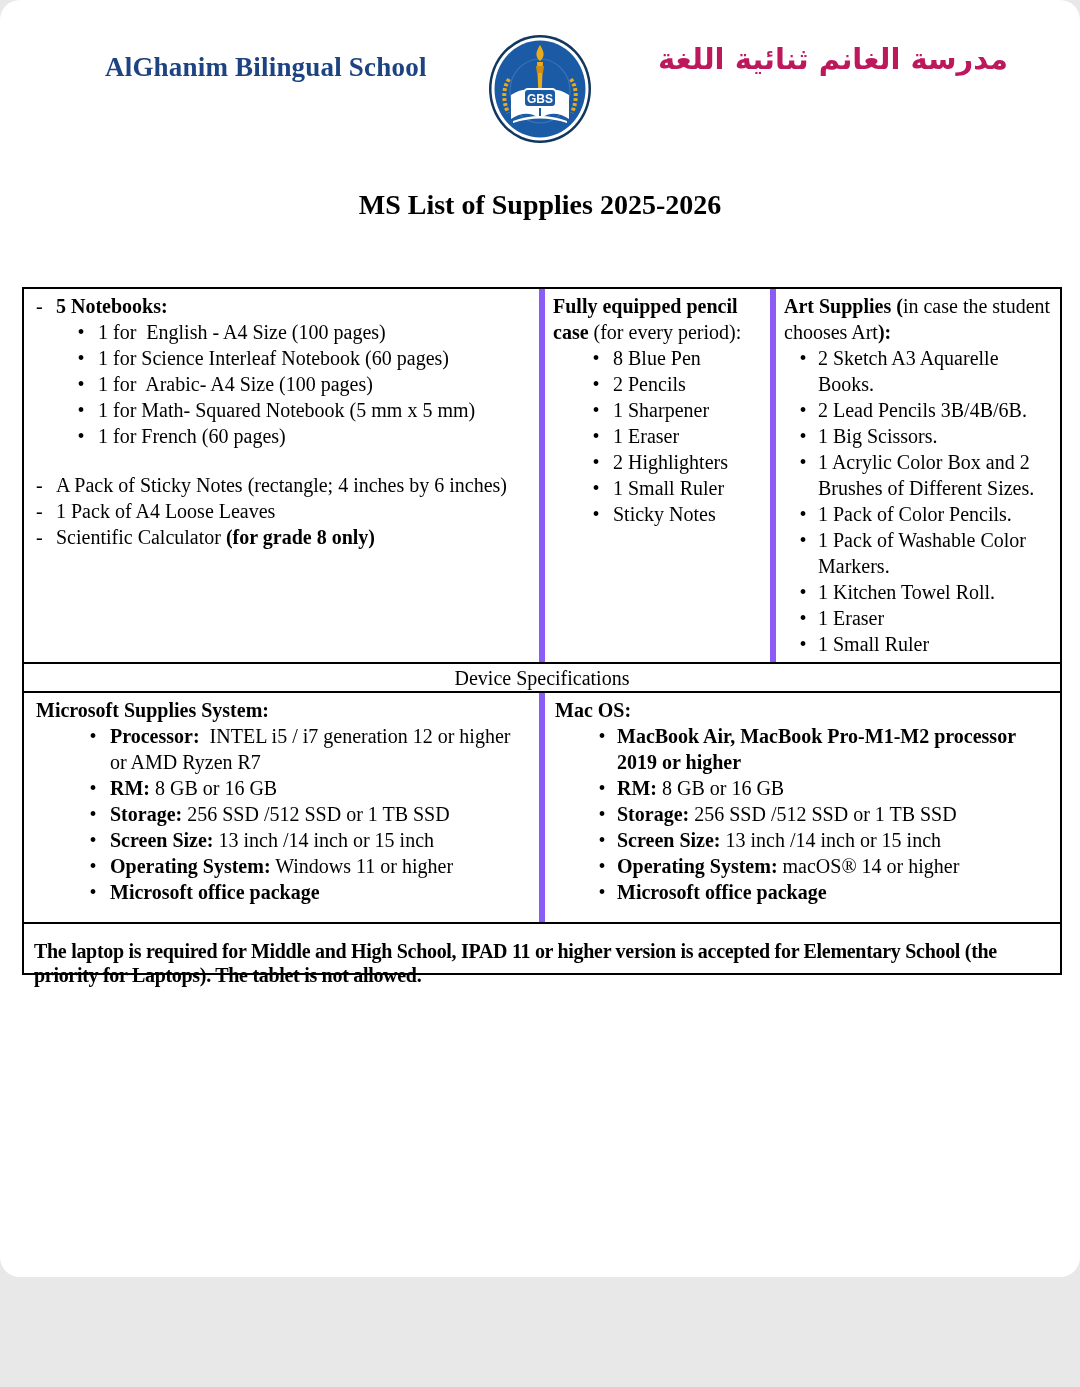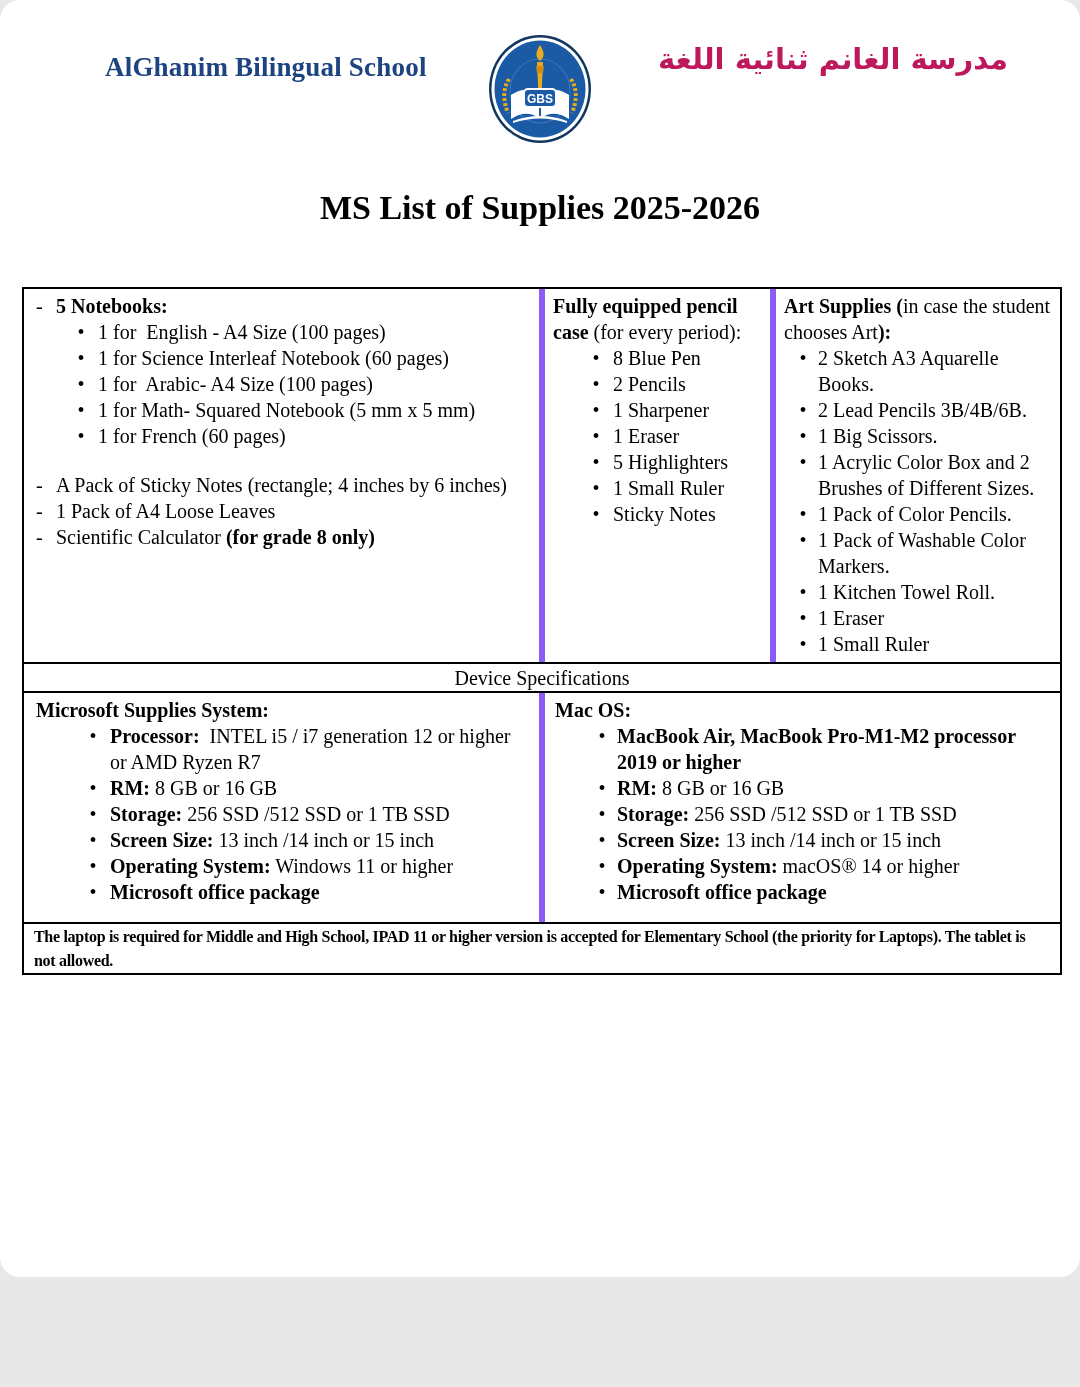--- a/index.html
+++ b/index.html
@@ -27,21 +27,21 @@
     position: absolute; right: 72px; top: 42px;
     font-family: "DejaVu Sans", sans-serif;
     font-size: 29px; font-weight: bold; color: #be185d;
     direction: rtl;
   }
   .logo-wrap { position: absolute; left: 487px; top: 33px; width: 106px; height: 112px; }
 
   
   .doc-title {
     position: absolute; top: 189px; left: 0; width: 100%;
-    text-align: center; font-size: 34px; font-weight: bold;
+    text-align: center; font-size: 28px; font-weight: bold;
   }
 
   
   .supply-table {
     position: absolute; left: 22px; top: 287px; width: 1040px;
     border: 2px solid #000;
     font-size: 20px; line-height: 26px;
   }
   .row { display: flex; width: 100%; }
   .row + .row { border-top: 2px solid #000; }
@@ -76,22 +76,22 @@
   .col-mac     ul.blist li .blt { width: 30px; margin-left: 32px; }
 
   ul.dlist { list-style: none; }
   ul.dlist li { display: flex; }
   ul.dlist li .dash { flex: 0 0 20px; }
   ul.dlist li .txt { flex: 1 1 auto; }
 
   .gap { height: 23px; }
 
   .note-text {
-    padding: 1px 10px 0 10px;
-    font-size: 16px; font-weight: bold; line-height: 24px;
+    padding: 15px 10px 0 10px;
+    font-size: 20px; font-weight: bold; line-height: 24px;
     letter-spacing: -0.3px;
   }
 </style>
 </head>
 <body>
 
 <div class="page">
 
   <div class="header">
     <div class="school-name-en">AlGhanim Bilingual School</div>
@@ -188,21 +188,21 @@
           <li>
               <span class="blt">•</span>
               <span class="txt pre">1 Sharpener</span>
             </li>
           <li>
               <span class="blt">•</span>
               <span class="txt pre">1 Eraser</span>
             </li>
           <li>
               <span class="blt">•</span>
-              <span class="txt pre">5 Highlighters</span>
+              <span class="txt pre">2 Highlighters</span>
             </li>
           <li>
               <span class="blt">•</span>
               <span class="txt pre">1 Small Ruler</span>
             </li>
           <li>
               <span class="blt">•</span>
               <span class="txt pre">Sticky Notes</span>
             </li>
         </ul>

